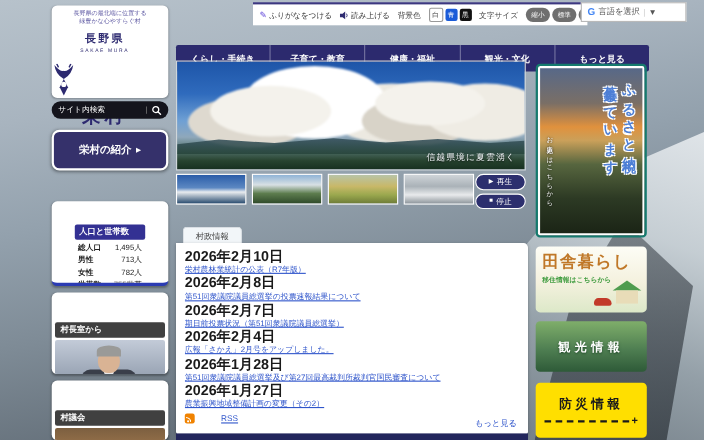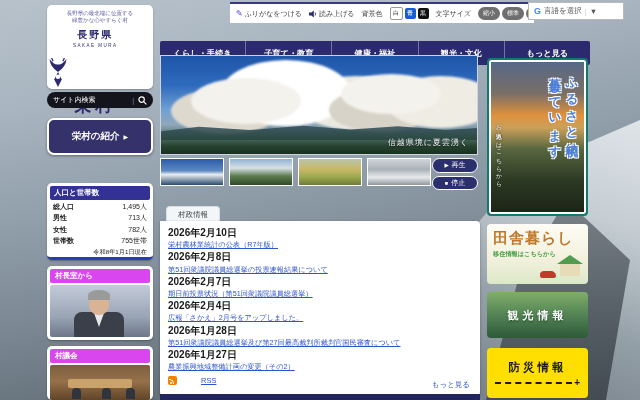--- a/index.html
+++ b/index.html
@@ -46,28 +46,28 @@
   .searchbox{position:absolute;left:47px;top:92px;width:106px;height:16px;background:#14141c;border-radius:9px;
     display:flex;align-items:center;padding:0 6px;box-sizing:border-box;color:#fff;font-size:7px;cursor:text;}
   .searchbox .ph{flex:1;}
   .s-sep{color:#888;margin-right:4px;}
   .intro-btn{position:absolute;left:47px;top:118px;width:106px;height:37px;background:#35316b;border:2px solid #fff;
     border-radius:7px;color:#fff;font-weight:bold;font-size:9.5px;display:flex;align-items:center;justify-content:center;gap:4px;
     cursor:pointer;box-sizing:border-box;box-shadow:0 1px 3px rgba(0,0,0,.4);}
   .intro-arrow{font-size:6px;}
   .side-card{position:absolute;left:47px;width:106px;background:#fff;border-radius:5px;box-shadow:0 1px 2px rgba(0,0,0,.3);
     box-sizing:border-box;overflow:hidden;}
-  .pop-card{top:183px;height:77px;border-bottom:3px solid #2b3bb3;padding:3px;}
+  .pop-card{top:183px;height:77px;border-bottom:3px solid #2b3bb3;padding:21px;}
   .pop-header{background:#333193;color:#fff;font-size:7.5px;font-weight:bold;padding:2px 4px;border-radius:2px;}
   .pop-row{display:flex;justify-content:space-between;font-size:7px;color:#222;padding:1.5px 3px 0 3px;}
   .pop-row .lbl{font-weight:bold;}
   .pop-asof{font-size:6.2px;color:#222;text-align:right;padding:2px 3px 0 0;}
   .mayor-card{top:266px;height:74px;padding:3px;}
   .council-card{top:346px;height:54px;padding:3px;}
-  .sec-header{background:#d946ef;color:#fff;font-size:7.5px;font-weight:bold;padding:2px 5px;border-radius:2px;}
+  .sec-header{background:#404040;color:#fff;font-size:7.5px;font-weight:bold;padding:2px 5px;border-radius:2px;margin-top:24px;}
   .photo-mayor{margin-top:2px;height:52px;border-radius:2px;position:relative;overflow:hidden;
     background:linear-gradient(180deg,#c3cbd8 0%,#9aa5b5 60%,#6d7789 100%);}
   .head{position:absolute;left:39px;top:8px;width:20px;height:22px;background:#d9b394;border-radius:50% 50% 45% 45%;}
   .hair{position:absolute;left:38px;top:5px;width:22px;height:10px;background:#9a9a98;border-radius:50% 50% 0 0;}
   .suit{position:absolute;left:24px;top:27px;width:50px;height:26px;background:#3a3f4a;border-radius:8px 8px 0 0;}
   .shirt{position:absolute;left:44px;top:28px;width:10px;height:14px;background:#e8e8ea;clip-path:polygon(0 0,100% 0,50% 100%);}
   .photo-council{margin-top:2px;height:36px;border-radius:2px;position:relative;overflow:hidden;
     background:linear-gradient(180deg,#7c5f40 0%,#96714a 45%,#5d4227 100%);}
   .desk{position:absolute;left:18px;top:14px;width:64px;height:9px;background:#c9a36a;border-radius:2px;}
   .person-s{position:absolute;width:9px;height:11px;background:#30343c;border-radius:4px 4px 0 0;bottom:2px;}
@@ -98,21 +98,21 @@
   .ctrls{position:absolute;left:432px;top:158px;width:46px;display:flex;flex-direction:column;gap:3px;}
   .ctrl-btn{background:#2c2f6e;color:#fff;border-radius:8px;font-size:7px;height:12.5px;display:flex;align-items:center;
     justify-content:center;gap:3px;cursor:pointer;border:1px solid #fff;}
   .ctrl-ic{font-size:5.5px;}
 
   
   .news-tab{position:absolute;left:166px;top:206px;width:52px;height:16px;background:#f2f6f9;border:1px solid #d8dee3;
     border-bottom:none;border-radius:4px 4px 0 0;font-size:7.5px;color:#444;display:flex;align-items:center;justify-content:center;}
   .news-card{position:absolute;left:160px;top:221px;width:320px;height:175px;background:#fff;border-radius:0 4px 4px 4px;
     box-shadow:0 1px 3px rgba(0,0,0,.3);padding:6px 8px;box-sizing:border-box;}
-  .n-date{font-size:10px;color:#1a1a1a;font-weight:bold;line-height:12.2px;}
+  .n-date{font-size:13px;color:#1a1a1a;font-weight:bold;line-height:12.2px;}
   .n-link{font-size:7.2px;color:#2f55cb;text-decoration:underline;line-height:12.2px;cursor:pointer;display:block;
     white-space:nowrap;overflow:hidden;text-overflow:ellipsis;}
   .rss-row{display:flex;align-items:center;gap:4px;margin-top:3px;}
   .rss-ic{width:9px;height:9px;background:#f08200;border-radius:2px;position:relative;}
   .rss-ic::before{content:"";position:absolute;left:1.5px;bottom:1.5px;width:2px;height:2px;background:#fff;border-radius:50%;}
   .rss-ic::after{content:"";position:absolute;left:1px;bottom:1px;width:5px;height:5px;
     border-top:1.5px solid #fff;border-right:1.5px solid #fff;border-radius:0 100% 0 0;box-sizing:border-box;}
   .rss-label{font-size:7.5px;color:#2f55cb;text-decoration:underline;cursor:pointer;margin-left:20px;}
   .more-link{position:absolute;right:10px;bottom:6px;font-size:7.5px;color:#2f55cb;cursor:pointer;}
   .footer-strip{position:absolute;left:160px;top:394px;width:320px;height:6px;background:#23265c;}

